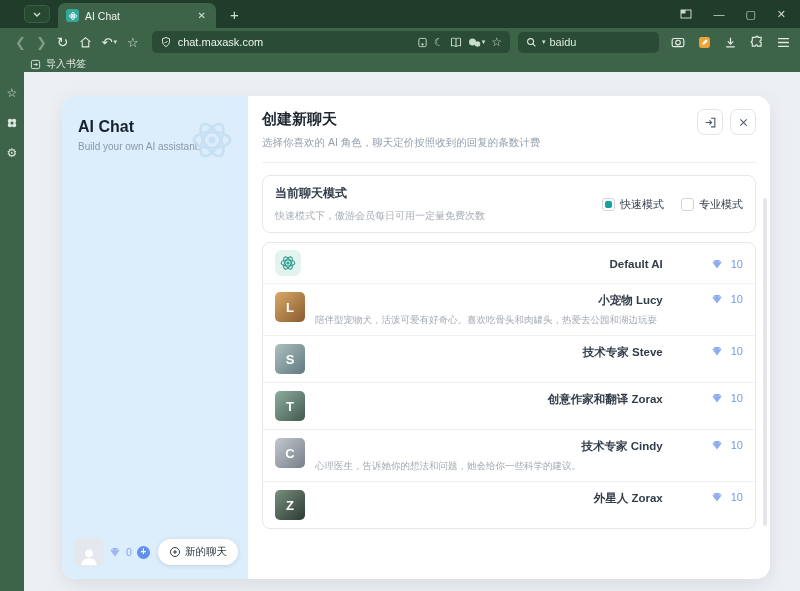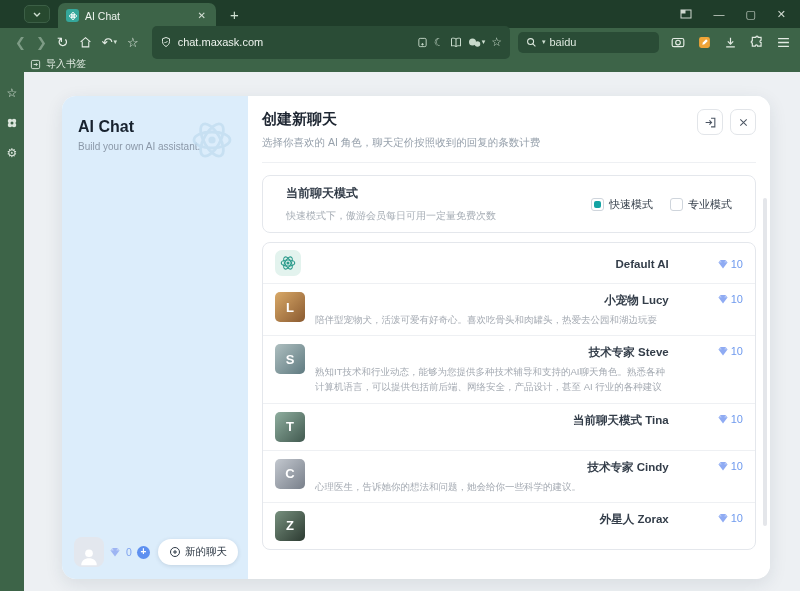--- a/index.html
+++ b/index.html
@@ -17,21 +17,21 @@
   .tab-title { color:#f0f5f0; font-size:10.5px; margin-left:6px; flex:1; white-space:nowrap; overflow:hidden; }
   .tab-close { color:#d5e0d6; font-size:10px; padding:0 2px; }
   .newtab { color:#cfe0d2; font-size:15px; margin-left:14px; font-weight:400; }
   .win-controls { margin-left:auto; margin-right:14px; display:flex; align-items:center; gap:21px; color:#cfd8cf; }
   .win-controls .wc { font-size:11px; display:flex; align-items:center; }
 
   .toolbar { height:28px; background:#3d6448; display:flex; align-items:center; padding:0 10px; }
   .nav-ic { color:#e6eee7; font-size:13px; margin:0 5px; display:flex; align-items:center; }
   .nav-ic.dim { color:#7d9b85; }
   .caret { font-size:7px; color:#cfe0d2; margin-left:1px; }
-  .addressbar { width:372px; height:33px; background:#2a4c36; border-radius:5px; margin-left:8px;
+  .addressbar { width:372px; height:22px; background:#2a4c36; border-radius:5px; margin-left:8px;
                 display:flex; align-items:center; padding:0 8px; gap:6px; }
   .url-text { color:#eef4ee; font-size:11px; }
   .ab-spacer { flex:1; }
   .ab-ic { color:#c9dbcc; display:flex; align-items:center; font-size:11px; }
   .searchbox { width:146px; height:21px; background:#2a4c36; border-radius:5px; margin-left:8px;
                display:flex; align-items:center; padding:0 8px; gap:4px; }
   .search-text { color:#dde8de; font-size:11px; }
   .tb-right { display:flex; align-items:center; gap:13px; margin-left:12px; }
   .tb-ic { display:flex; align-items:center; color:#e3ebe3; }
 
@@ -65,21 +65,21 @@
   
   .detail { flex:1; background:#fff; position:relative; padding:0 14px; }
   .modal-title { font-size:15px; font-weight:bold; color:#1f2733; margin-top:14px; }
   .modal-sub { font-size:10.5px; color:#97a1ac; margin-top:7px; }
   .modal-actions { position:absolute; top:13px; right:14px; display:flex; gap:7px; }
   .act-btn { width:26px; height:26px; background:#fff; border:1px solid #e2e5e9; border-radius:7px;
              display:flex; align-items:center; justify-content:center; color:#4b5563; }
   .divider { border-top:1px solid #eef0f3; margin-top:12px; }
   .notice { margin-top:11px; height:23px; background:#def0f9; border-radius:4px; display:flex; align-items:center; justify-content:center;
             font-size:10px; color:#5d8aa2; }
-  .mode-box { margin-top:12px; border:1px solid #e4e7ec; border-radius:8px; padding:9px 23px; display:flex; align-items:center; }
+  .mode-box { margin-top:12px; border:1px solid #e4e7ec; border-radius:8px; padding:9px 12px; display:flex; align-items:center; }
   .mode-title { font-size:12px; font-weight:bold; color:#333d49; }
   .mode-sub { font-size:10px; color:#a6adb5; margin-top:7px; }
   .mode-options { margin-left:auto; display:flex; gap:17px; align-items:center; }
   .mode-option { display:flex; align-items:center; gap:5px; }
   .checkbox { width:13px; height:13px; border:1px solid #cfd5dc; border-radius:3px; background:#fff;
               display:flex; align-items:center; justify-content:center; }
   .checkbox .inner { width:7px; height:7px; border-radius:2px; background:transparent; }
   .mode-option.checked .inner { background:#14a3a3; }
   .mode-option .opt-label { font-size:11px; color:#333d49; }
 
@@ -87,21 +87,21 @@
   .role-row { display:flex; align-items:flex-start; gap:10px; padding:8px 12px; }
   .role-row + .role-row { border-top:1px solid #eef0f3; }
   .role-row.compact { align-items:center; padding:7px 12px; }
   .role-avatar { width:30px; height:30px; border-radius:5px; flex:none; display:flex; align-items:center; justify-content:center;
                  color:#fff; font-weight:bold; font-size:13px; }
   .role-row.compact .role-avatar { width:26px; height:26px; border-radius:7px; background:#e3f3ee; }
   .role-avatar.atom svg { width:18px; height:18px; }
   .role-text { flex:1; min-width:0; padding-right:38px; }
   .role-name { font-size:11.5px; font-weight:bold; color:#333d49; margin-top:1px;text-align:right; }
   .role-desc { font-size:9.5px; line-height:1.6; color:#a4aab2; margin-top:4px; }
-  .role-price { margin-left:auto; display:flex; align-items:center; gap:2px; margin-top:1px; flex:none; }
+  .role-price { margin-left:auto; display:flex; align-items:center; gap:8px; margin-top:1px; flex:none; }
   .price-num { font-size:11px; color:#6f9aee; }
   .scroll-thumb { position:absolute; right:3px; top:102px; width:4px; height:328px; background:#e4e6ea; border-radius:2px; }
 </style>
 </head>
 <body>
 
 <div class="titlebar">
   <div class="tablist-btn">
     <svg width="8" height="5" viewBox="0 0 8 5">
         <path d="M1 1l3 3 3-3" fill="none" stroke="#cfe0d2" stroke-width="1.4"></path>
@@ -359,35 +359,34 @@
                   <path fill="#b6c9f7" d="M7 4l2.5 5H3zM17 4l-2.5 5H21z"></path>
                 </svg>
       <span class="price-num">10</span>
     </div>
   </div>
 
   <div class="role-row">
     <div class="role-avatar" style="background: linear-gradient(135deg, rgb(174, 191, 192), rgb(95, 122, 128));">S</div>
     <div class="role-text">
       <div class="role-name">技术专家 Steve</div>
-      <div class="role-desc">熟知IT技术和行业动态，能够为您提供多种技术辅导和支持的AI聊天角色。熟悉各种计算机语言，可以提供包括前后端、网络安全，产品设计，甚至 AI 行业的各种建议</div>
     </div>
     <div class="role-price">
       <svg class="gem" viewBox="0 0 24 24">
                   <path fill="#8fabf3" d="M7 4h10l4 5-9 12L3 9z"></path>
                   <path fill="#b6c9f7" d="M7 4l2.5 5H3zM17 4l-2.5 5H21z"></path>
                 </svg>
       <span class="price-num">10</span>
     </div>
   </div>
 
   <div class="role-row">
     <div class="role-avatar" style="background: linear-gradient(135deg, rgb(143, 174, 159), rgb(65, 89, 79));">T</div>
     <div class="role-text">
-      <div class="role-name">当前聊天模式 Tina</div>
+      <div class="role-name">创意作家和翻译 Zorax</div>
     </div>
     <div class="role-price">
       <svg class="gem" viewBox="0 0 24 24">
                   <path fill="#8fabf3" d="M7 4h10l4 5-9 12L3 9z"></path>
                   <path fill="#b6c9f7" d="M7 4l2.5 5H3zM17 4l-2.5 5H21z"></path>
                 </svg>
       <span class="price-num">10</span>
     </div>
   </div>
 

